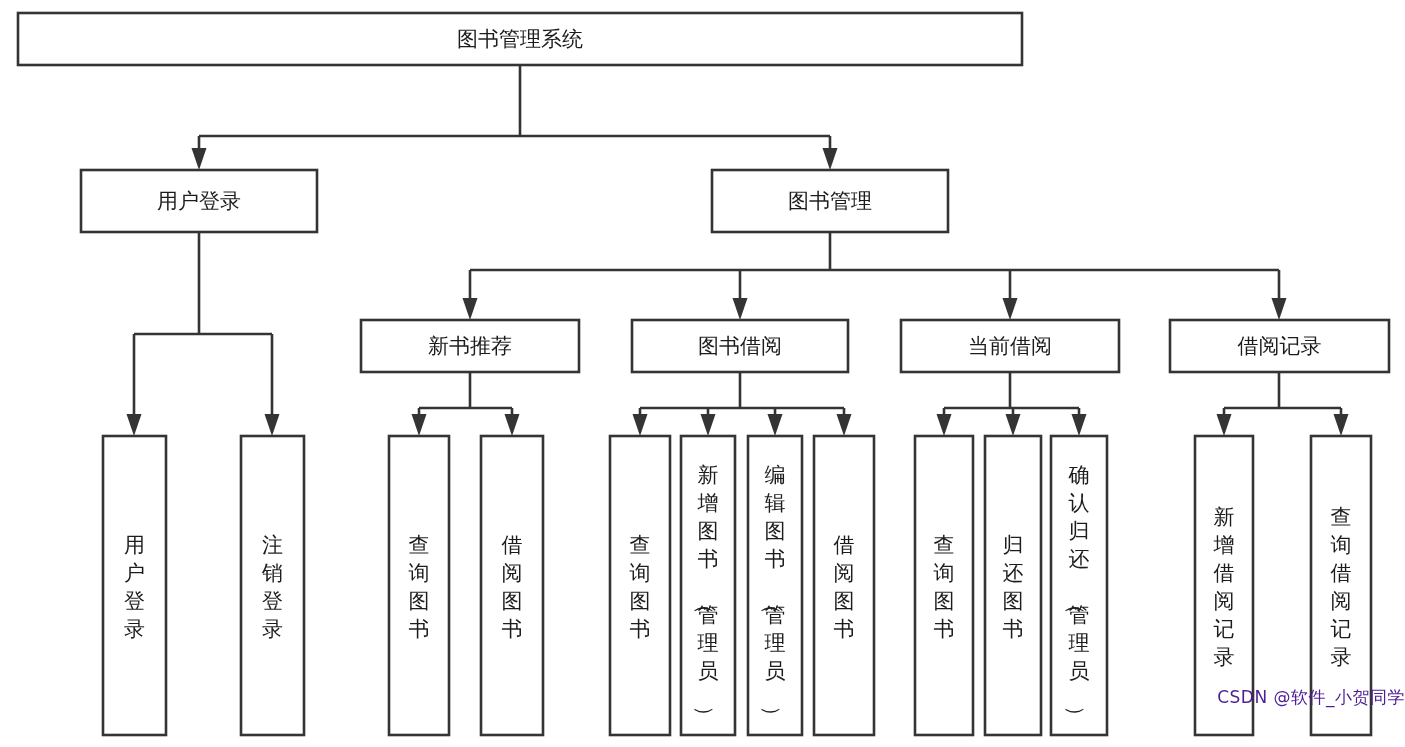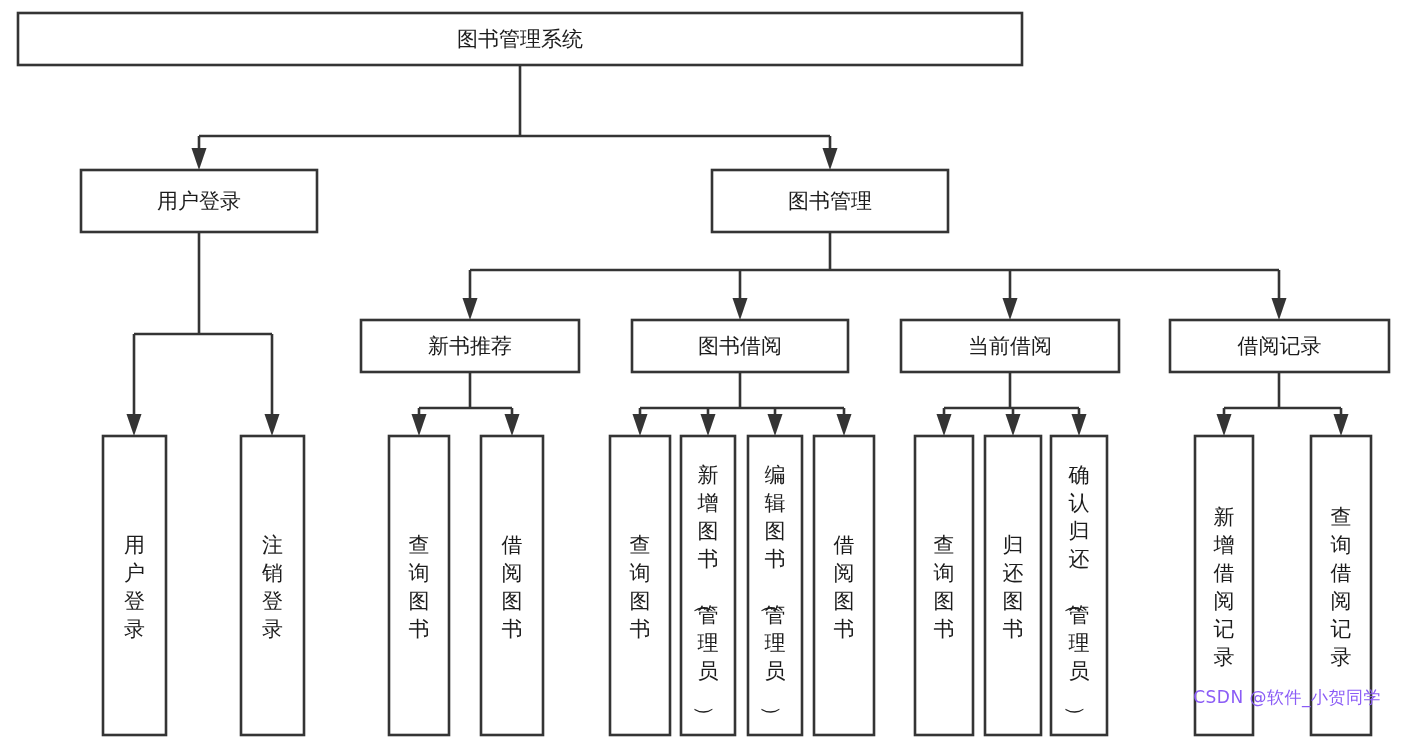--- a/index.html
+++ b/index.html
@@ -52,25 +52,25 @@
   }
   .node-label-v {
     font-family: "DejaVu Sans", "Liberation Sans", sans-serif;
     font-size: 21px;
     fill: #1c1c1c;
     text-anchor: middle;
     white-space: pre;
   }
   .watermark {
     position: absolute;
-    right: 24px;
+    right: 0;
     bottom: 6px;
     font-family: "DejaVu Sans", "Liberation Sans", sans-serif;
     font-size: 17px;
-    color: #8b5cf6;
+    color: #4c1d95;
     letter-spacing: 0.5px;
     user-select: none;
     white-space: nowrap;
   }
 </style>
 </head>
 <body>
 
 <div id="diagram-root">
   <svg id="tree-svg" viewBox="0 0 1405 747" xmlns="http://www.w3.org/2000/svg">

